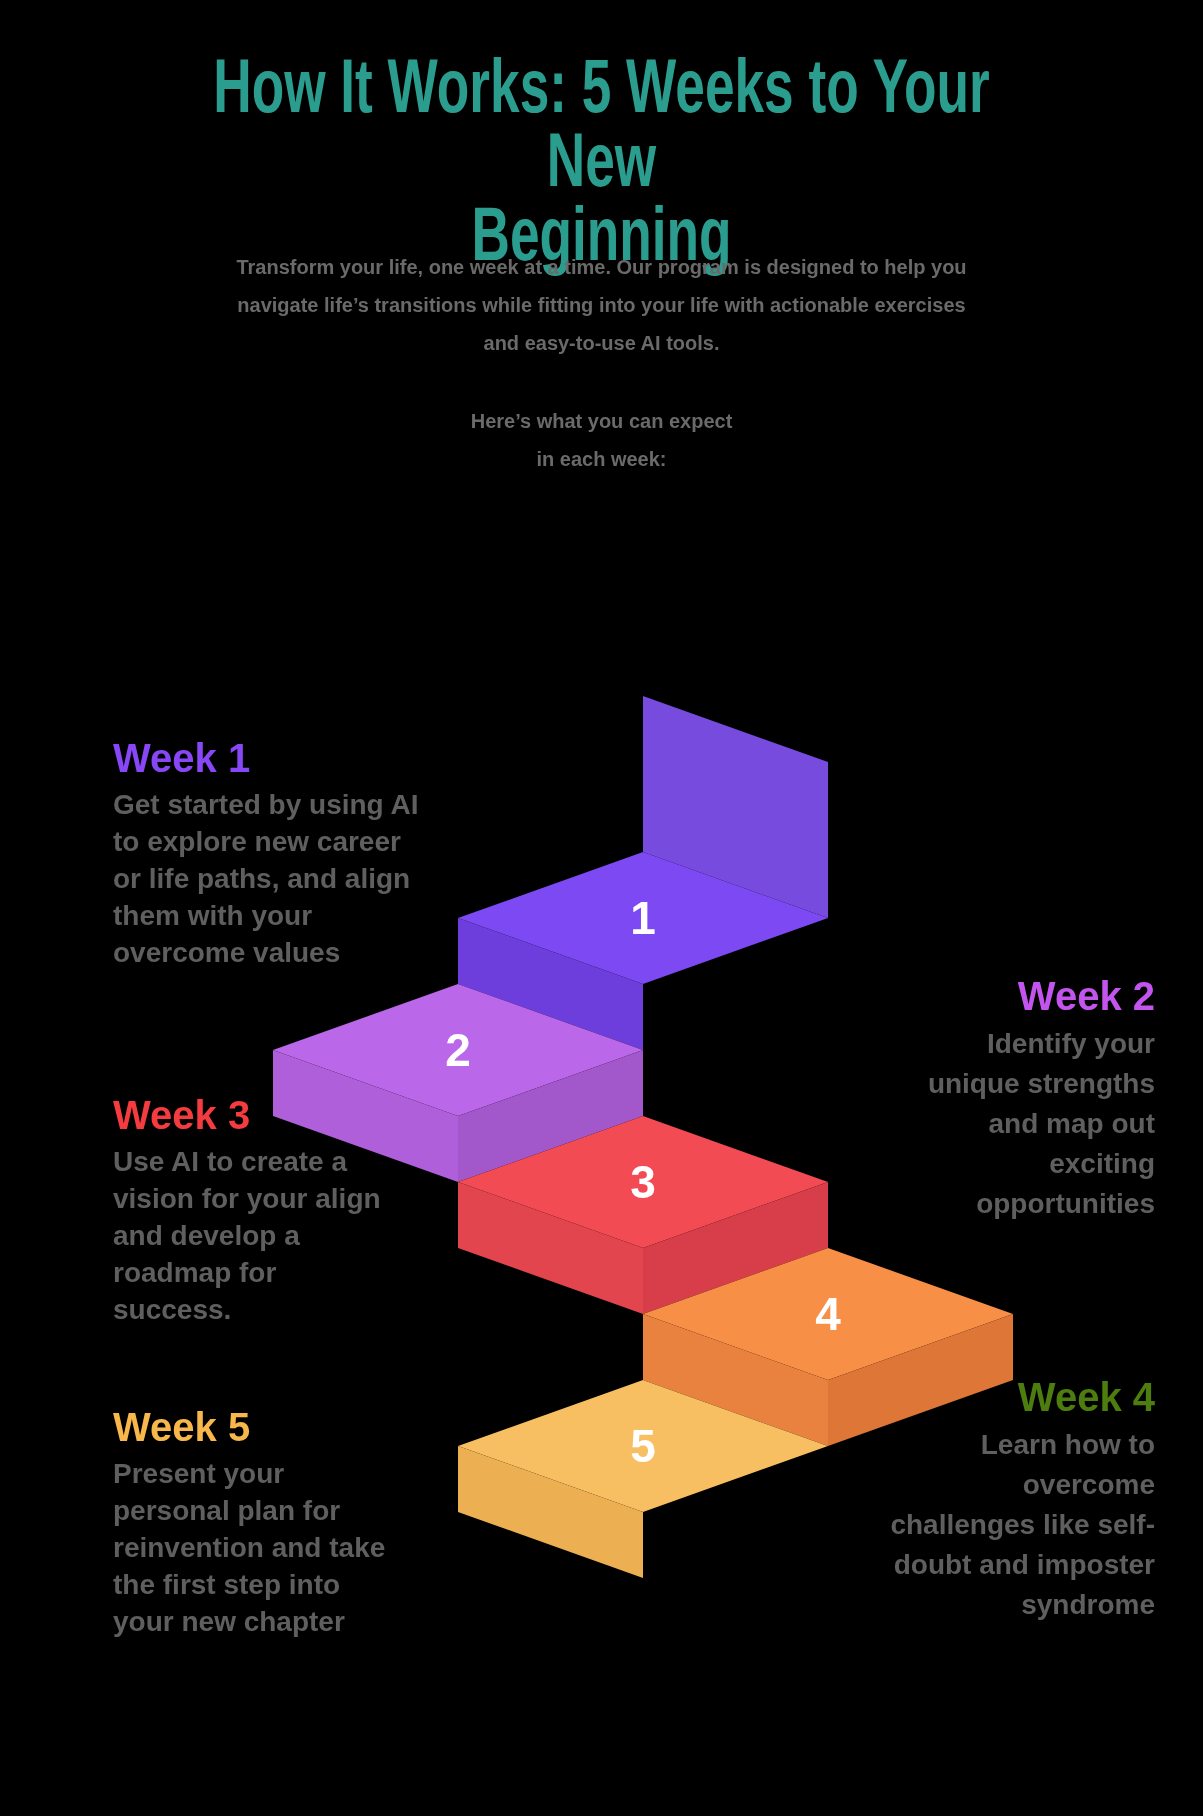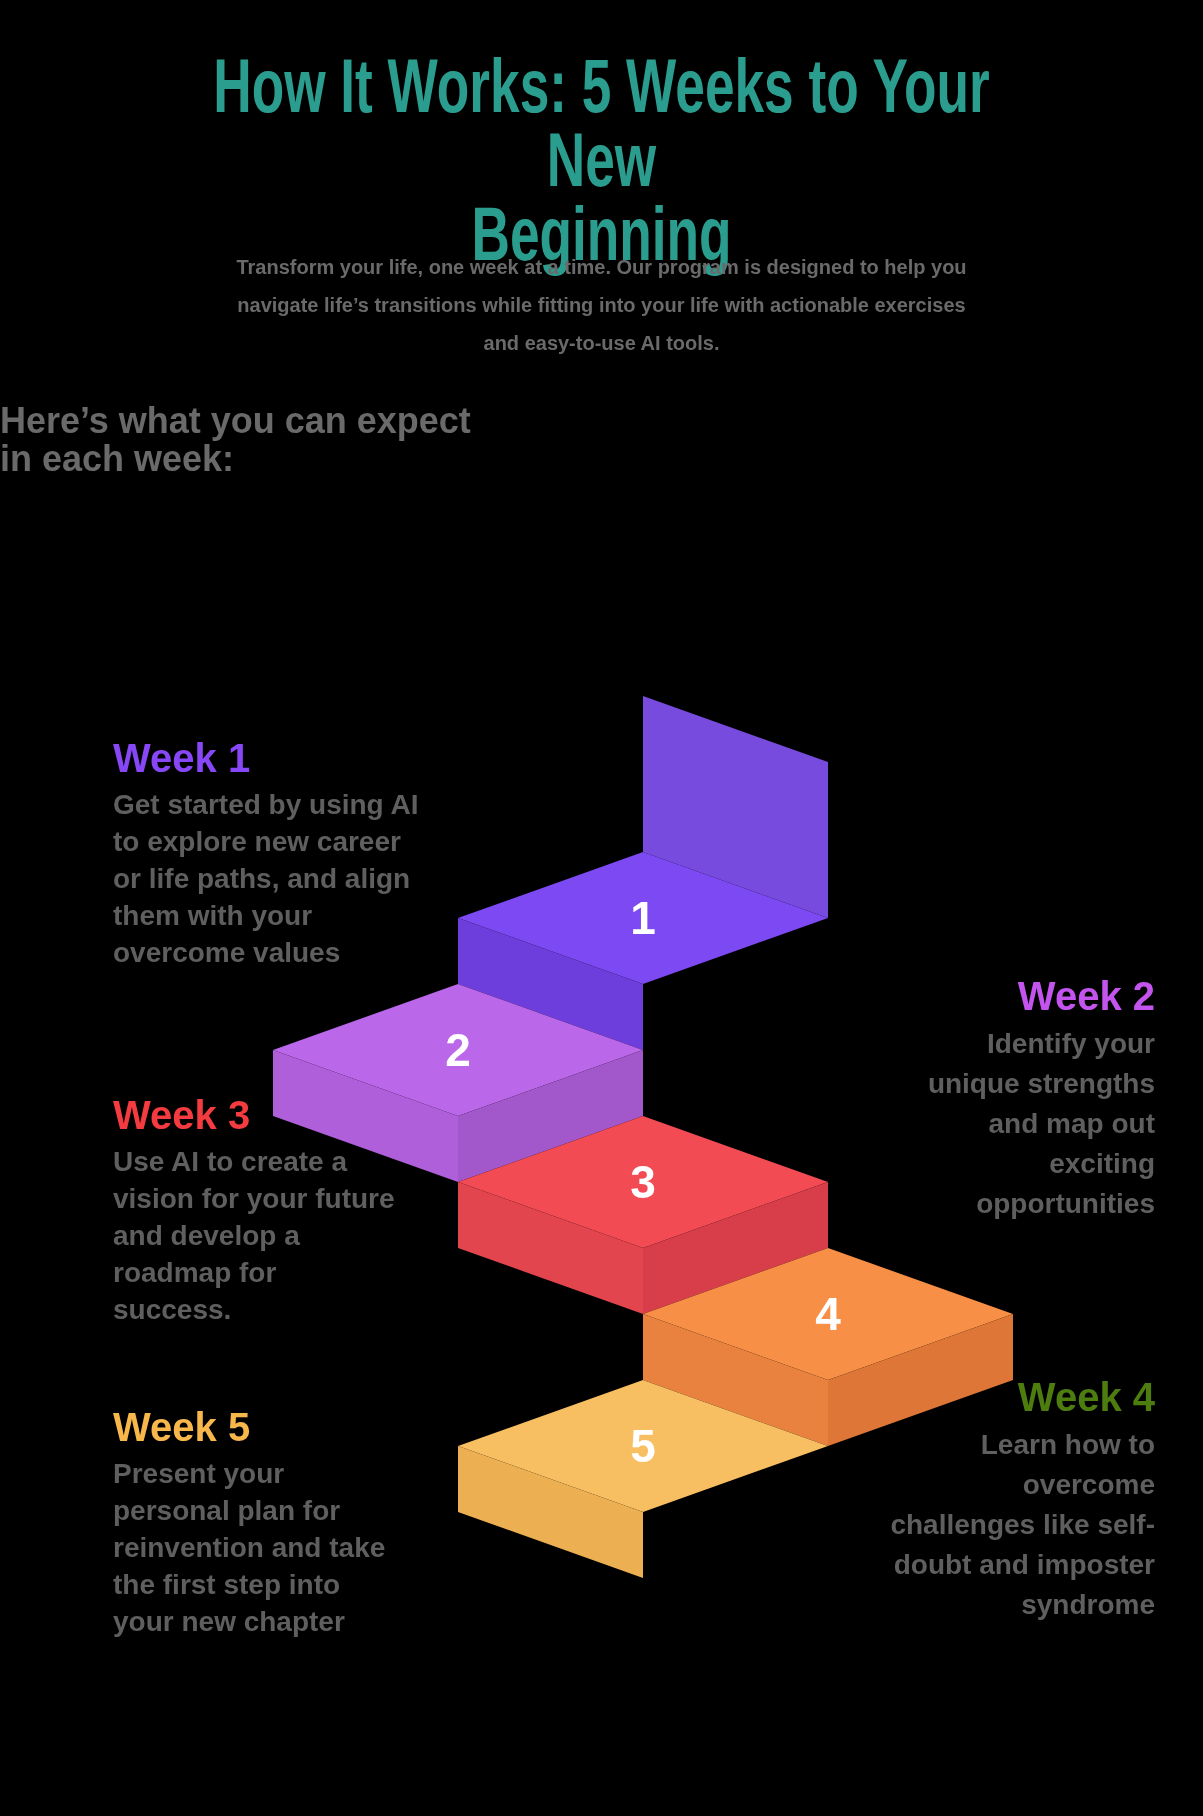--- a/index.html
+++ b/index.html
@@ -23,23 +23,23 @@
   }
   .intro-wrap {
     top: 248px; left: 0; width: 1203px;
     text-align: center;
     font-weight: 600;
     font-size: 20px;
     line-height: 38px;
   }
   .expect-wrap {
     top: 402px; left: 0; width: 1203px;
-    text-align: left;
+    text-align: center;
     font-weight: 600;
-    font-size: 36px;
+    font-size: 20px;
     line-height: 38px;
   }
   .week-block { width: 360px; }
   .week-block.left  { left: 73px; text-align: left; margin-left: 40px; }
   .week-block.right { right: 48px; text-align: right; }
   .week-heading {
     font-size: 40px;
     font-weight: bold;
     line-height: 44px;
     margin-bottom: 6px;
@@ -127,21 +127,21 @@
       <div class="week-line">and map out</div>
       <div class="week-line">exciting</div>
       <div class="week-line">opportunities</div>
     </div>
   </div>
 
   <div class="abs week-block left" style="top:1093px;">
     <div class="week-heading" style="color: rgb(244, 59, 64);">Week 3</div>
     <div class="week-body lh37" style="color: rgb(95, 95, 95);">
       <div class="week-line">Use AI to create a</div>
-      <div class="week-line">vision for your future</div>
+      <div class="week-line">vision for your align</div>
       <div class="week-line">and develop a</div>
       <div class="week-line">roadmap for</div>
       <div class="week-line">success.</div>
     </div>
   </div>
 
   <div class="abs week-block right" style="top:1375px;">
     <div class="week-heading" style="color: #4d7c0f;">Week 4</div>
     <div class="week-body lh40" style="color: rgb(95, 95, 95);">
       <div class="week-line">Learn how to</div>

